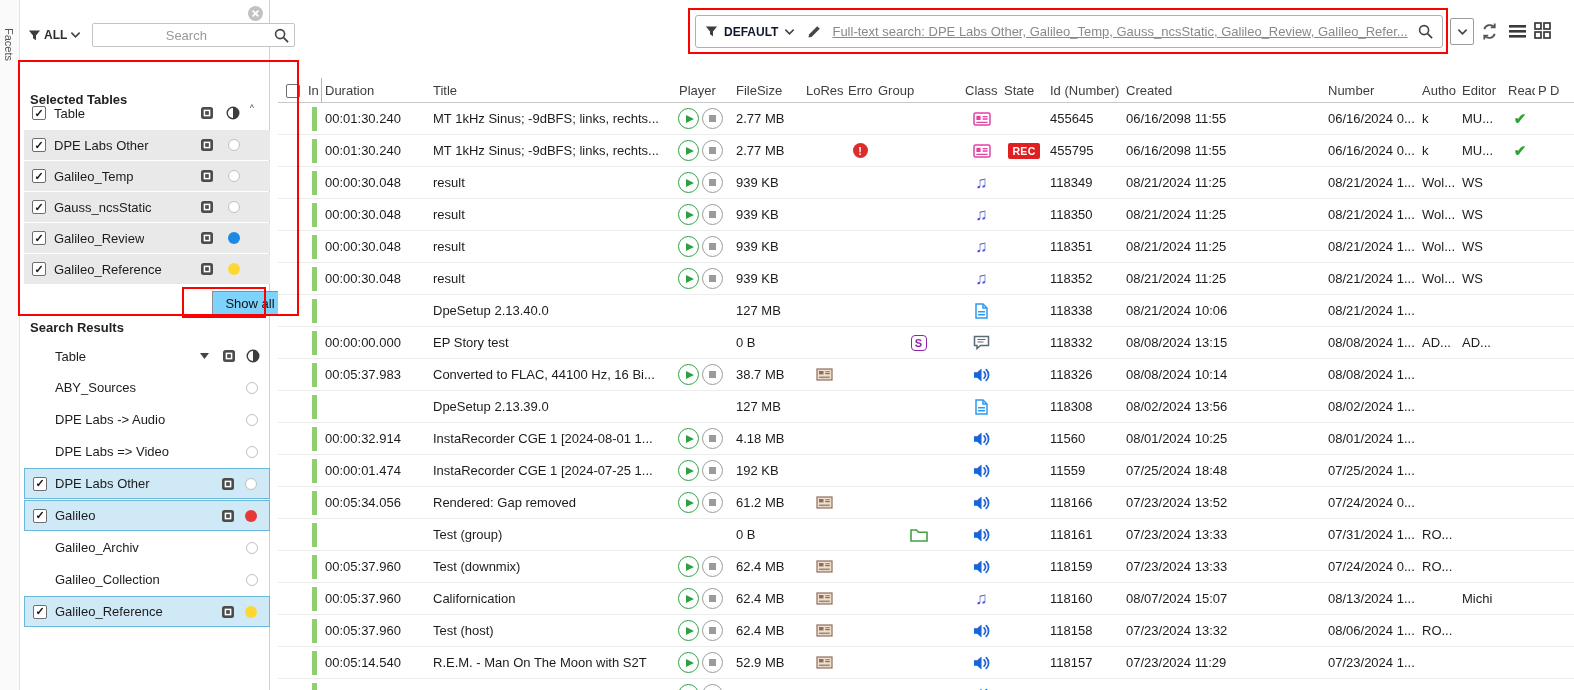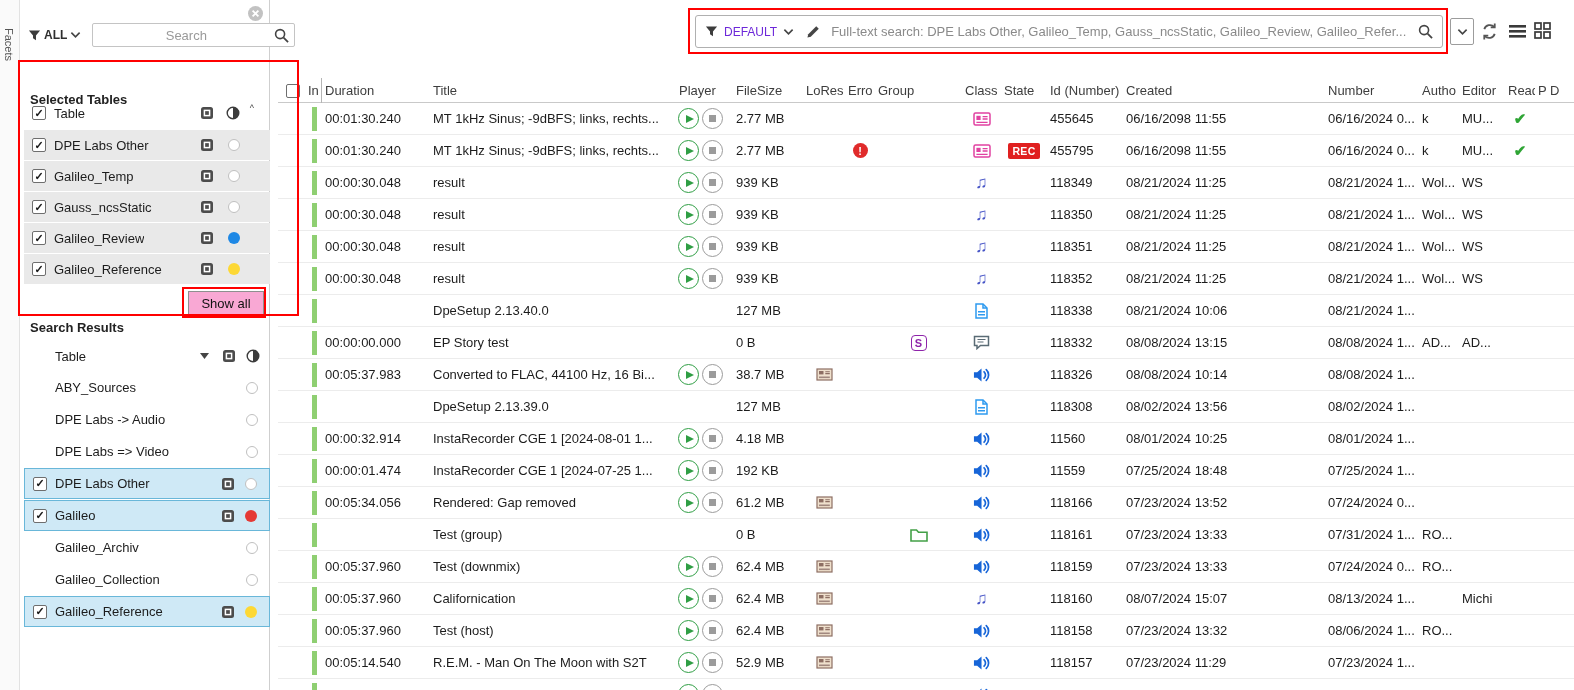--- a/index.html
+++ b/index.html
@@ -29,22 +29,22 @@
 
   .section-title { position:absolute; left:10px; font-weight:bold; font-size:13px; color:#222; }
   .st-title { top:92px; }
   .sr-title { top:320px; }
 
   .facet-row { display:flex; align-items:center; padding:0 8px; position:relative; }
   .st-header { position:absolute; top:98px; left:4px; width:246px; height:30px; }
   #st-list   { position:absolute; top:130px; left:4px; width:246px; }
   .st-item   { height:30px; background:#e9e9e9; margin-bottom:1px; }
 
-  .show-all  { position:absolute; top:291px; left:168px; width:76px; height:24px;
-               background:#f9a8d4; border:1px solid #8f8f8f; font-family:"Liberation Sans",sans-serif;
+  .show-all  { position:absolute; top:291px; left:192px; width:76px; height:24px;
+               background:#7dd3fc; border:1px solid #8f8f8f; font-family:"Liberation Sans",sans-serif;
                font-size:13px; color:#111; cursor:pointer; }
 
   .sr-header { position:absolute; top:342px; left:4px; width:246px; height:28px; }
   #sr-list   { position:absolute; top:372px; left:4px; width:246px; }
   .sr-item   { height:31px; margin-bottom:1px; }
   .sr-item.selected { background:#cfe9f6; border:1px solid #69b7d9; }
   .sr-item .flabel.no-cb { margin-left:23px; }
 
   .flabel { margin-left:8px; white-space:nowrap; overflow:hidden; }
 
@@ -59,23 +59,23 @@
   .dot1 { right:30px; }
   .crt2 { right:61px; } .sq2 { right:34px; } .ct2 { right:10px; } .dot2 { right:12px; }
 
   .dot { width:12px; height:12px; border-radius:50%; display:inline-block; }
   .dot.empty { background:#fff; border:1.4px solid #c0c0c0; }
 
   
   .main-search { position:absolute; left:695px; top:15px; width:748px; height:33px;
                  border:1px solid #b0b0b0; border-radius:3px; background:#fff;
                  display:flex; align-items:center; padding:0 9px; gap:4px; }
-  .preset-label { font-weight:normal; font-size:12px; color:#6d28d9; margin:0 2px; }
+  .preset-label { font-weight:bold; font-size:12px; color:#0f172a; margin:0 2px; }
   .main-search input { border:none; outline:none; flex:1; min-width:0; margin-left:6px;
-                       font-family:"Liberation Sans",sans-serif; font-size:13px; color:#8a8a8a; }
+                       font-family:"Liberation Sans",sans-serif; font-size:13px; color:#8a8a8a;text-decoration:underline; }
   .search-dd { position:absolute; left:1450px; top:18px; width:24px; height:27px;
                border:1px solid #9c9c9c; border-radius:2px; background:#fff;
                display:flex; align-items:center; justify-content:center; cursor:pointer; }
   .tb-ic { position:absolute; cursor:pointer; line-height:0; }
   .tb-refresh { left:1480px; top:22px; }
   .tb-list   { left:1509px; top:24px; }
   .tb-grid   { left:1534px; top:22px; }
 
   
   :root { --cols: 27px 17px 108px 246px 57px 70px 42px 30px 87px 39px 46px 76px 202px 94px 40px 46px 30px 12px minmax(0,1fr); }

